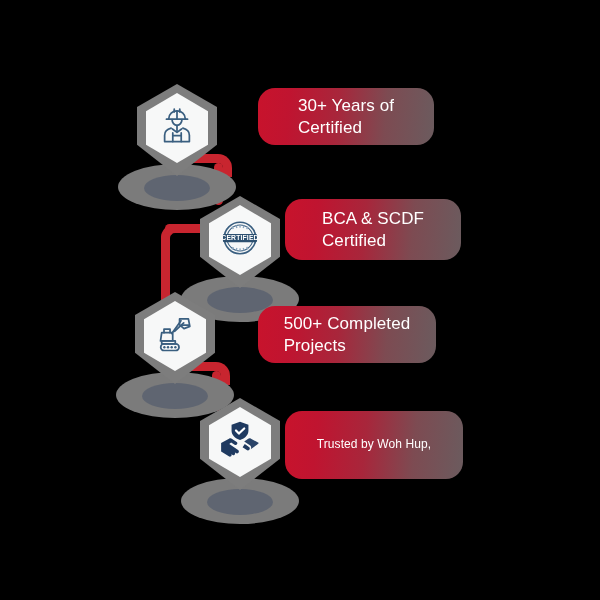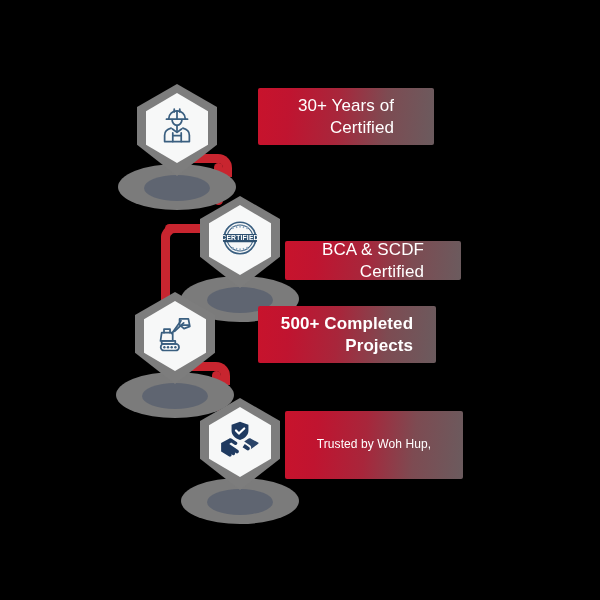--- a/index.html
+++ b/index.html
@@ -86,27 +86,27 @@
     left: 37px;
     top: 20px;
     width: 44px;
     height: 44px;
   }
   .pin-glyph svg { width: 100%; height: 100%; display: block; }
 
   
   .badge {
     position: absolute;
-    border-radius: 2px;
+    border-radius: 17px;
     background: linear-gradient(95deg, #c8132c 0%, #c01430 18%, #a8263b 45%, #7d4b52 72%, #6b5b5e 100%);
     color: #ffffff;
     display: flex;
     align-items: center;
     justify-content: center;
-    text-align: right;
+    text-align: left;
     line-height: 1.28;
     font-size: 17px;
     letter-spacing: .1px;
     padding: 6px 14px;
     box-sizing: border-box;
   }
   .badge span { display: block; }
 </style>
 </head>
 <body>
@@ -229,28 +229,28 @@
     </div>
   </div>
 
   <div class="badge" style="left:258px; top:88px; width:176px; height:57px;">
     <div>
       <span>30+ Years of</span>
       <span>Certified</span>
     </div>
   </div>
 
-  <div class="badge" style="left:285px; top:199px; width:176px; height:39px;margin-top:42px;">
+  <div class="badge" style="left:285px; top:199px; width:176px; height:61px;">
     <div>
       <span>BCA &amp; SCDF</span>
       <span>Certified</span>
     </div>
   </div>
 
-  <div class="badge" style="left:258px; top:306px; width:178px; height:57px;font-weight:bold;">
+  <div class="badge" style="left:258px; top:306px; width:178px; height:57px;">
     <div>
       <span>500+ Completed</span>
       <span>Projects</span>
     </div>
   </div>
 
   <div class="badge" style="left:285px; top:411px; width:178px; height:68px; font-size:12px;">
     <div>
       <span>Trusted by Woh Hup,</span>
     </div>

